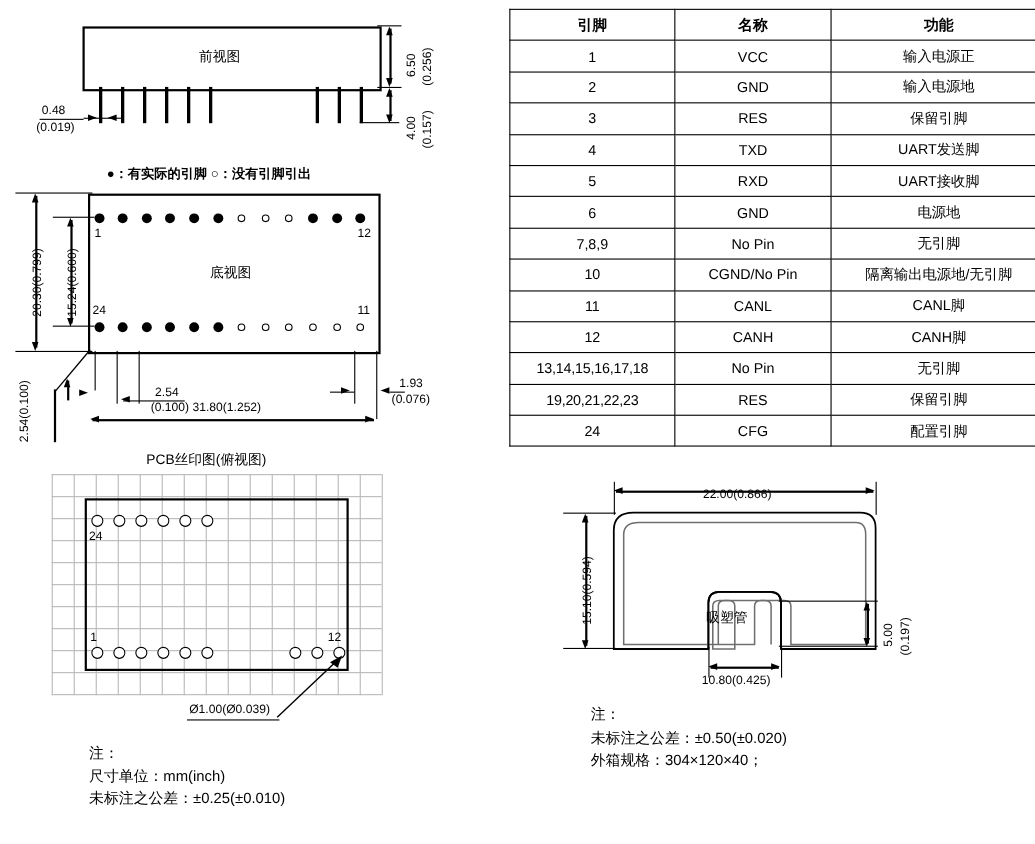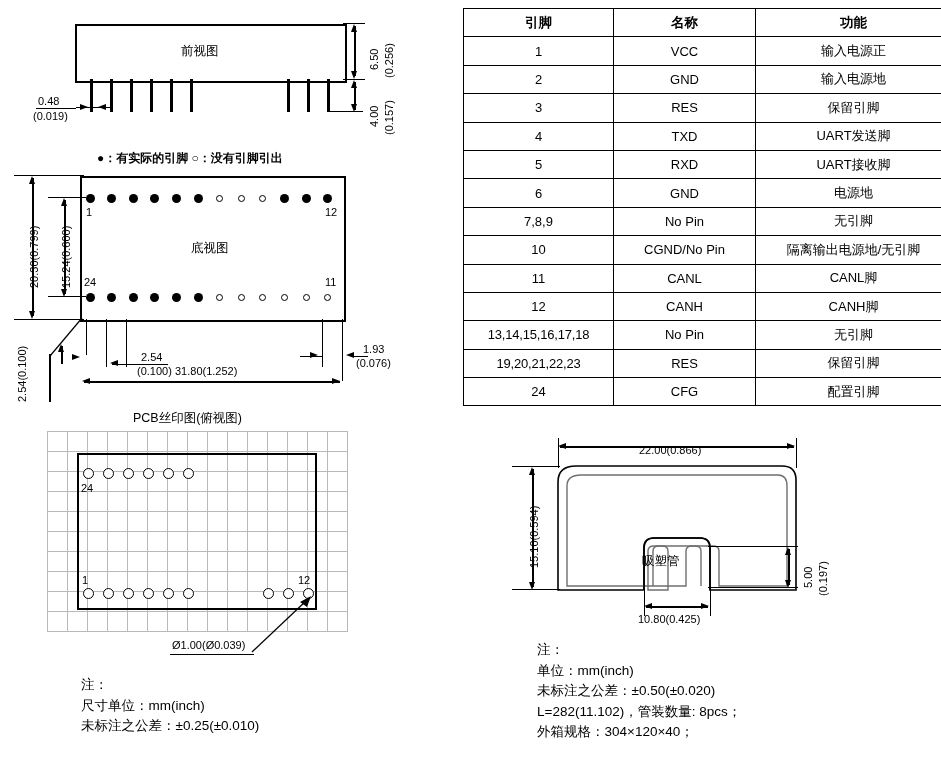--- a/index.html
+++ b/index.html
@@ -394,17 +394,15 @@
   <div class="abs thin-h" style="left:218px;top:126px;width:90px;"></div>
   <div class="abs vline" style="left:298px;top:129px;height:36px;"></div>
   <div class="ar ar-u" style="left:295px;top:127px;"></div>
   <div class="ar ar-d" style="left:295px;top:160px;"></div>
   <div class="abs lbl rot" style="left:312px;top:168px;">5.00</div>
   <div class="abs lbl rot" style="left:327px;top:176px;">(0.197)</div>
 </div>
 
 <div class="abs notes" style="left:537px;top:640px;">
   <div class="hdr">注：</div>
-  <div>单位：mm(inch)</div>
   <div>未标注之公差：±0.50(±0.020)</div>
-  <div>L=282(11.102)，管装数量: 8pcs；</div>
   <div>外箱规格：304×120×40；</div>
 </div>
 
 </body></html>

